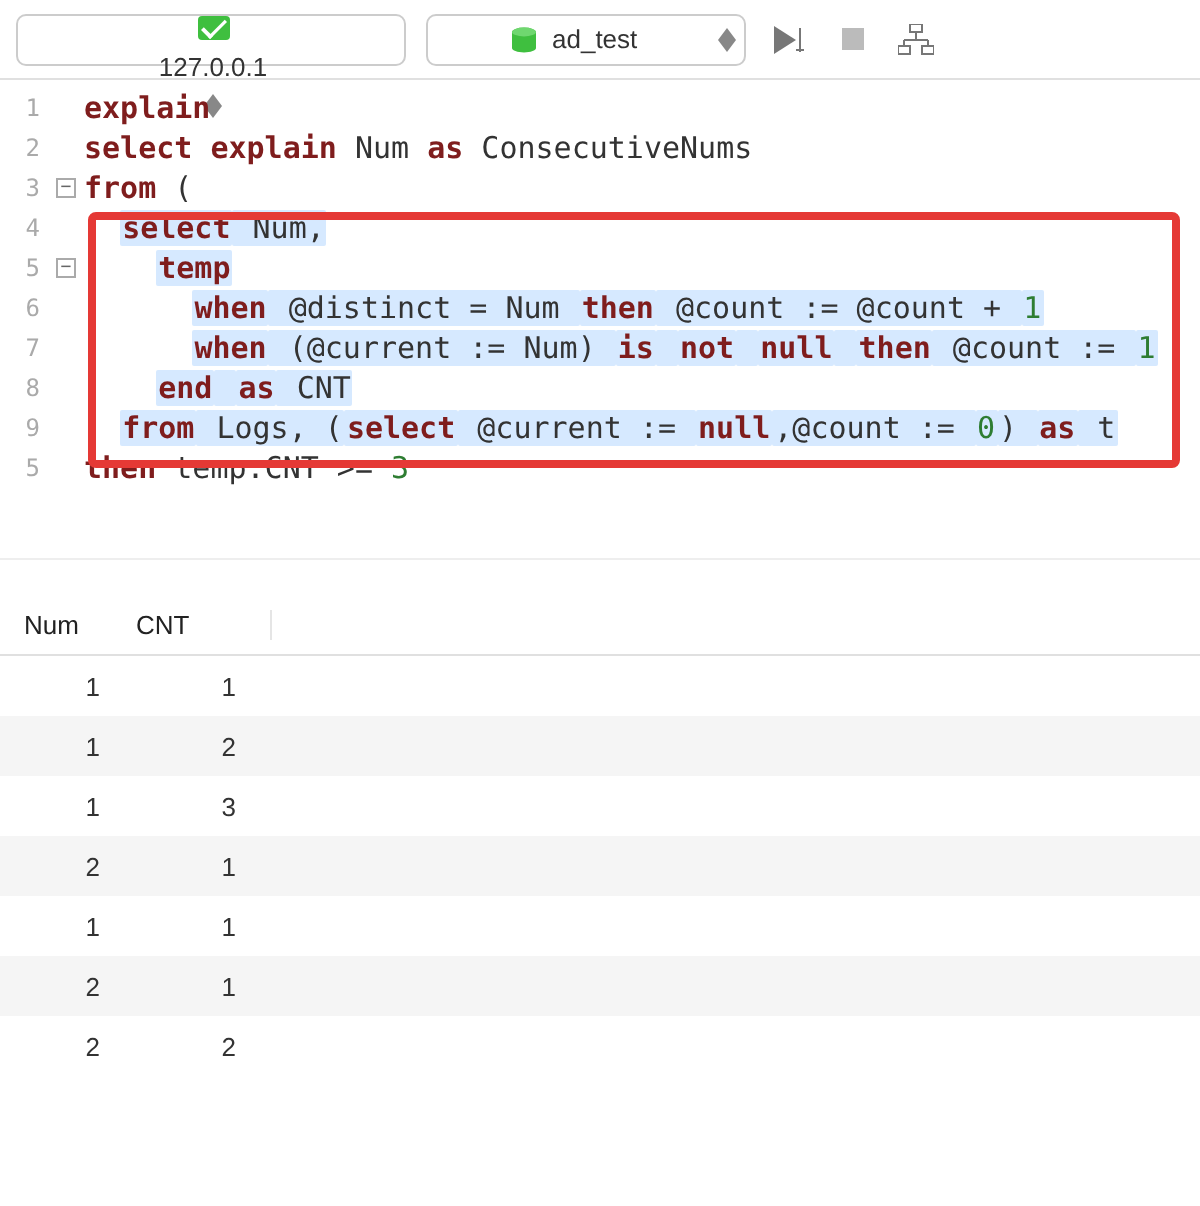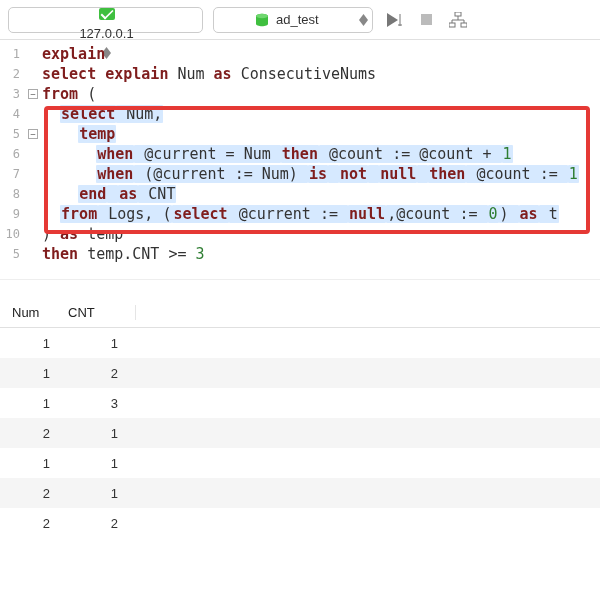--- a/index.html
+++ b/index.html
@@ -170,25 +170,24 @@
   </div>
 </div>
 
 <div class="editor-wrap">
   <div class="code" id="code-lines">
       <div class="line"><div class="gutter-num">1</div><div class="fold-col"></div><div class="code-col"><span class="kw">explain</span></div></div>
       <div class="line"><div class="gutter-num">2</div><div class="fold-col"></div><div class="code-col"><span class="kw">select</span><span> </span><span class="kw">explain</span><span class="ident"> Num </span><span class="kw">as</span><span class="ident"> ConsecutiveNums</span></div></div>
       <div class="line"><div class="gutter-num">3</div><div class="fold-col"><div class="fold-box">−</div></div><div class="code-col"><span class="kw">from</span><span class="ident"> (</span></div></div>
       <div class="line"><div class="gutter-num">4</div><div class="fold-col"></div><div class="code-col"><span>  </span><span class="kw hl">select</span><span class="ident hl"> Num,</span></div></div>
       <div class="line"><div class="gutter-num">5</div><div class="fold-col"><div class="fold-box">−</div></div><div class="code-col"><span>    </span><span class="kw hl">temp</span></div></div>
-      <div class="line"><div class="gutter-num">6</div><div class="fold-col"></div><div class="code-col"><span>      </span><span class="kw hl">when</span><span class="ident hl"> @current = Num </span><span class="kw hl">then</span><span class="ident hl"> @count := @count + </span><span class="num-lit hl">1</span></div></div>
+      <div class="line"><div class="gutter-num">6</div><div class="fold-col"></div><div class="code-col"><span>      </span><span class="kw hl">when</span><span class="ident hl"> @distinct = Num </span><span class="kw hl">then</span><span class="ident hl"> @count := @count + </span><span class="num-lit hl">1</span></div></div>
       <div class="line"><div class="gutter-num">7</div><div class="fold-col"></div><div class="code-col"><span>      </span><span class="kw hl">when</span><span class="ident hl"> (@current := Num) </span><span class="kw hl">is</span><span class="hl"> </span><span class="kw hl">not</span><span class="hl"> </span><span class="kw hl">null</span><span class="hl"> </span><span class="kw hl">then</span><span class="ident hl"> @count := </span><span class="num-lit hl">1</span></div></div>
       <div class="line"><div class="gutter-num">8</div><div class="fold-col"></div><div class="code-col"><span>    </span><span class="kw hl">end</span><span class="hl"> </span><span class="kw hl">as</span><span class="ident hl"> CNT</span></div></div>
       <div class="line"><div class="gutter-num">9</div><div class="fold-col"></div><div class="code-col"><span>  </span><span class="kw hl">from</span><span class="ident hl"> Logs, (</span><span class="kw hl">select</span><span class="ident hl"> @current := </span><span class="kw hl">null</span><span class="ident hl">,@count := </span><span class="num-lit hl">0</span><span class="ident hl">) </span><span class="kw hl">as</span><span class="ident hl"> t</span></div></div>
-      <div class="line"><div class="gutter-num">10</div><div class="fold-col"></div><div class="code-col"><span class="ident">) </span><span class="kw">as</span><span class="ident"> temp</span></div></div>
       <div class="line"><div class="gutter-num">5</div><div class="fold-col"></div><div class="code-col"><span class="kw">then</span><span class="ident"> temp.CNT &gt;= </span><span class="num-lit">3</span></div></div>
     </div>
   <div class="red-box" id="red-box" style="top: 66px; left: 44px; width: 546px; height: 128px;"></div>
 </div>
 
 <div class="results">
   <div class="res-head">
     <div class="cell h">Num</div>
     <div class="cell h h2 vline-after">CNT</div>
   </div>

